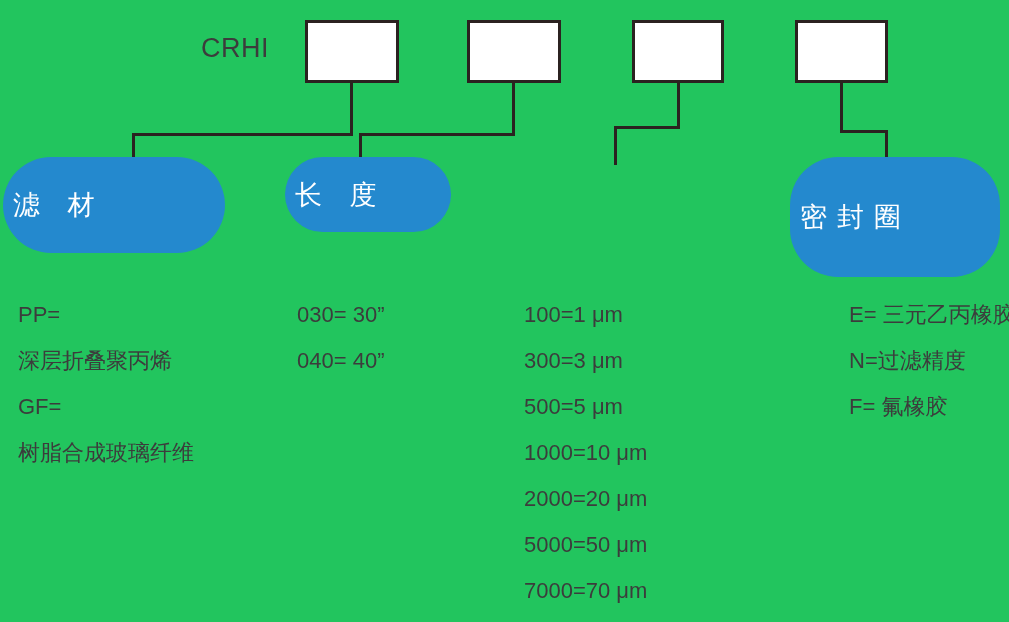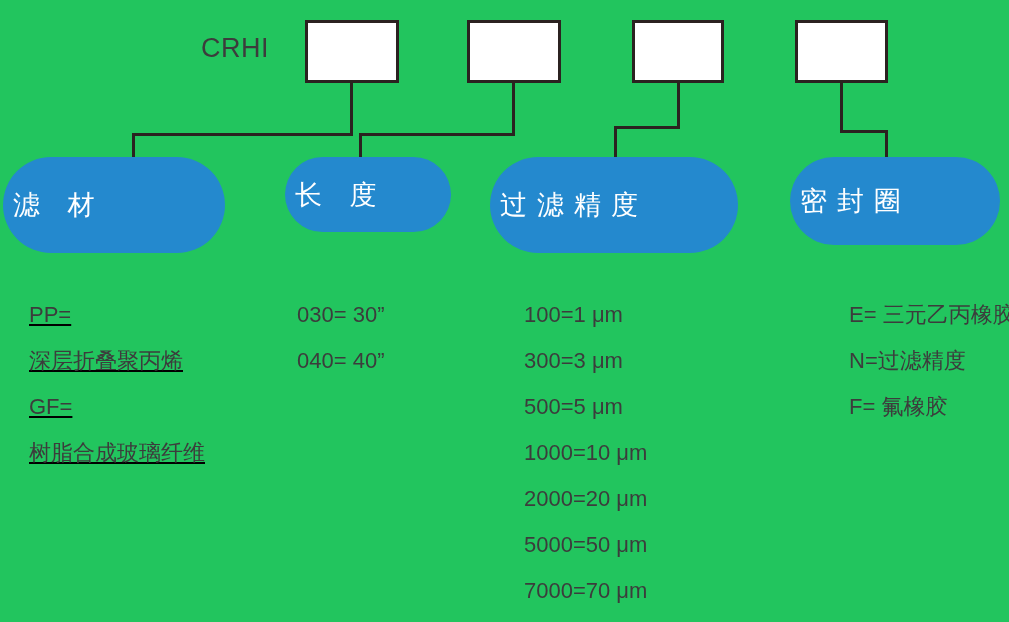--- a/index.html
+++ b/index.html
@@ -107,29 +107,26 @@
   <div class="vline" style="left:885px; top:130px; height:35px;"></div>
 
   <div class="pill" style="left:3px; top:157px; width:222px; height:96px;">
     <span class="pill-label">滤 材</span>
   </div>
 
   <div class="pill" style="left:285px; top:157px; width:166px; height:75px;">
     <span class="pill-label">长 度</span>
   </div>
 
-  <div class="pill" style="left:490px; top:157px; width:248px; height:96px;">
-    <span class="pill-label">过滤精度</span>
-  </div>
 
-  <div class="pill" style="left:790px; top:157px; width:210px; height:88px;">
+  <div class="pill" style="left:790px; top:157px; width:210px; height:120px;">
     <span class="pill-label">密封圈</span>
   </div>
 
-  <div class="legend-col" style="left:29px;text-decoration:underline;">
+  <div class="legend-col" style="left:18px;">
     <div class="legend-line">PP=</div>
     <div class="legend-line">深层折叠聚丙烯</div>
     <div class="legend-line">GF=</div>
     <div class="legend-line">树脂合成玻璃纤维</div>
   </div>
 
   <div class="legend-col" style="left:297px;">
     <div class="legend-line">030= 30”</div>
     <div class="legend-line">040= 40”</div>
   </div>

